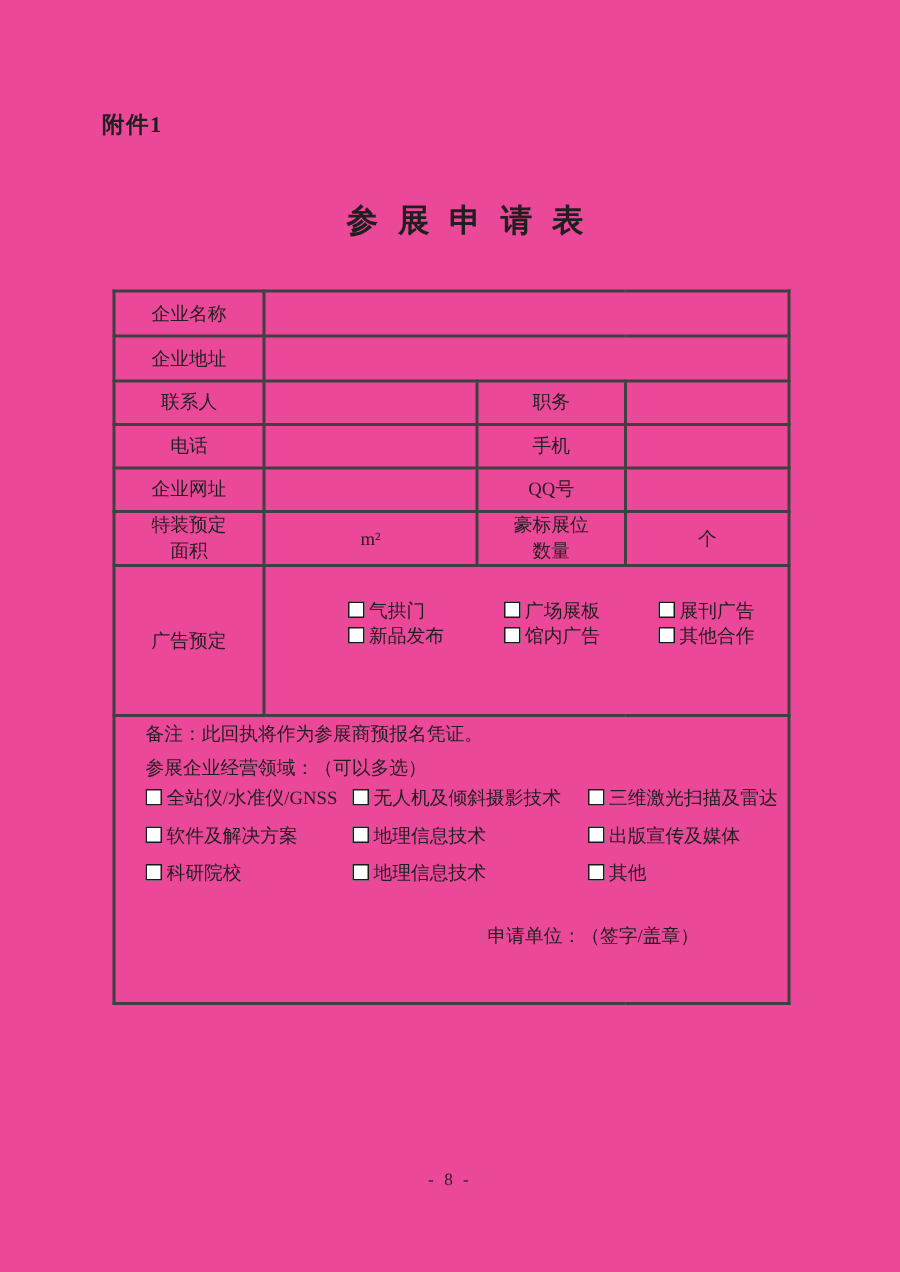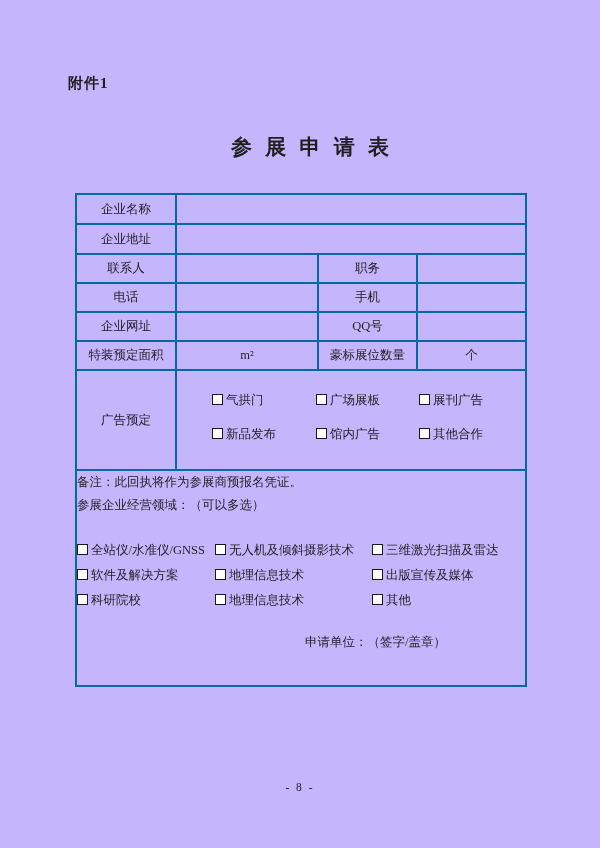--- a/index.html
+++ b/index.html
@@ -1,74 +1,72 @@
 <!DOCTYPE html>
 <html><head>
 <meta charset="utf-8">
 <style>
   * { margin:0; padding:0; box-sizing:border-box; }
   html,body { background:#e9e9e9; }
   .page {
     position:relative;
     width:600px; height:848px;
     margin:0 auto;
-    background:#c4b5fd;
+    background:#ec4899;
     font-family:"Liberation Serif","DejaVu Serif",serif;
     color:#1f1f1f;
     overflow:hidden;
   }
   .attachment-label {
     position:absolute; left:68px; top:74px;
     font-size:15px; font-weight:bold; letter-spacing:1px;
   }
   .page-title {
     position:absolute; left:0; top:133px; width:100%;
     text-align:center;
     font-size:21px; font-weight:bold; letter-spacing:4px;padding-left:24px;
   }
   table.form {
     position:absolute; left:75px; top:193px;
     width:450px;
     border-collapse:collapse; table-layout:fixed;
   }
   table.form td {
-    border:2px solid #0369a1;
+    border:2px solid #404040;
     font-size:12.5px;
-    padding:0 0;
+    padding:0 20px;
     overflow:hidden;
     font-family:Liberation Serif, serif;
   }
   td.lbl  { text-align:center; }
   td.val  { text-align:center; }
   tr.h30 td { height:30px; }
   tr.h29 td { height:29px; }
   tr.ad-row td { height:100px; }
   .ad-cell { vertical-align:top; }
   .ad-grid {
     display:grid;
     grid-template-columns:104px 103px auto;
-    row-gap:17px;
     padding:21px 0 0 35px;
   }
   .cb {
     display:inline-block;
     width:11px; height:11px;
     border:1.5px solid #1a1a1a;
     margin-right:3px;
     vertical-align:-1px;
     background:#fff;
   }
   .opt { white-space:nowrap; font-size:12.5px; }
-  td.note-cell { height:216px; vertical-align:top; padding:6px 8px; }
+  td.note-cell { height:192px; vertical-align:top; padding:6px 8px; }
   .note-line   { font-size:12.5px; line-height:23px; }
   .biz-grid {
     display:grid;
     grid-template-columns:138px 157px auto;
     row-gap:8px;
-    margin-top:25px;
   }
   .signature-line {
     margin-top:25px;
     margin-left:228px;
     font-size:12.5px;
   }
   .footer-line {
     position:absolute; left:75px; top:753px;
     font-size:11.5px; letter-spacing:0.3px;
     white-space:nowrap;

